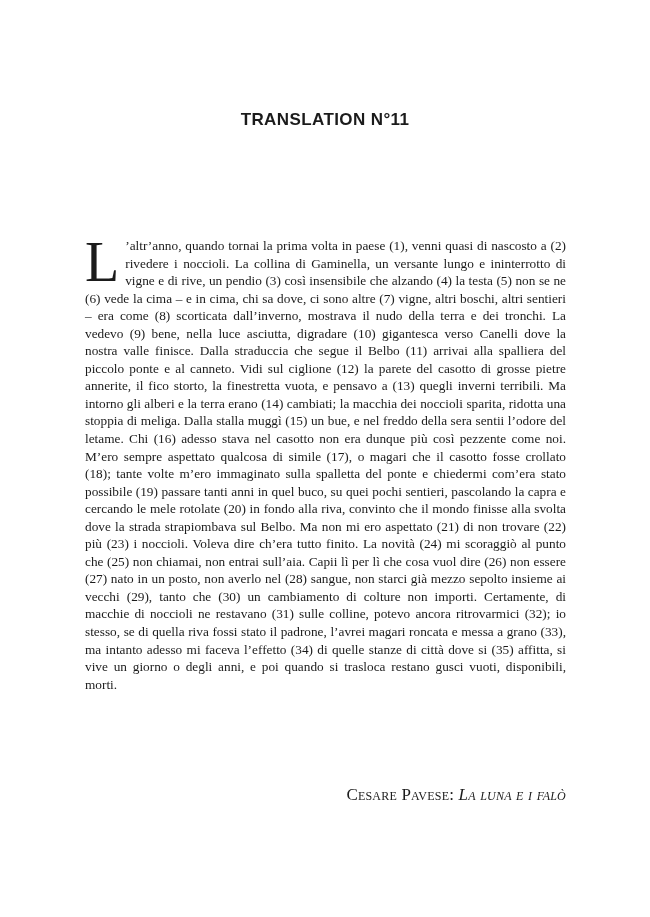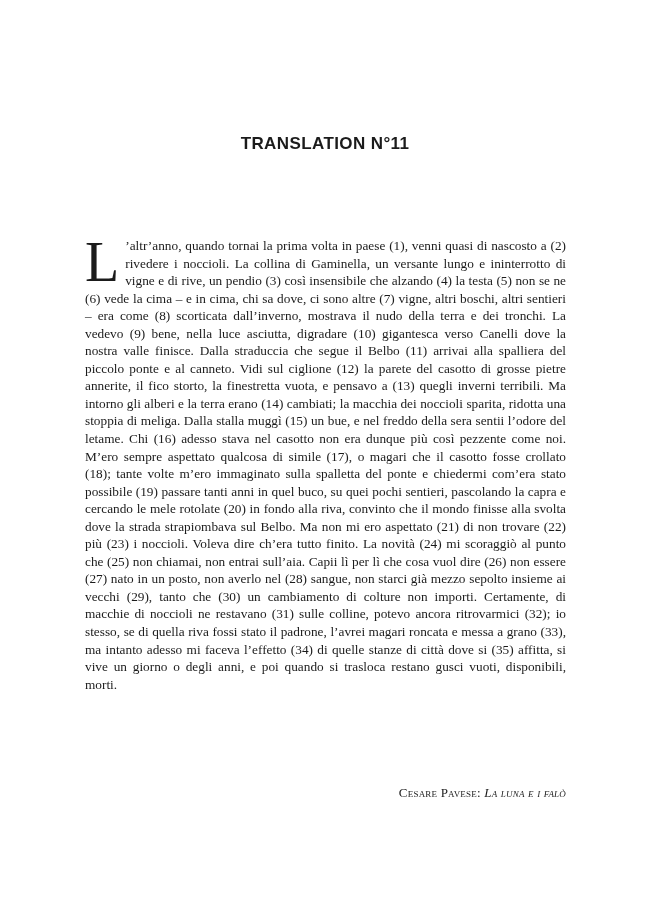--- a/index.html
+++ b/index.html
@@ -12,21 +12,21 @@
       width: 650px;
       height: 917px;
       background: #ffffff;
       margin: 0 auto;
       font-family: "Liberation Serif", "DejaVu Serif", serif;
       color: #1b1b1b;
       overflow: hidden;
     }
     .title {
       position: absolute;
-      top: 134px;
+      top: 110px;
       left: 0;
       width: 100%;
       text-align: center;
       font-family: "Liberation Sans", "DejaVu Sans", sans-serif;
       font-weight: 700;
       font-size: 17px;
       letter-spacing: 0.4px;
     }
     .body-paragraph {
       position: absolute;
@@ -44,21 +44,21 @@
       font-size: 56px;
       line-height: 45px;
       padding: 3px 6px 0 0;
     }
     .attribution {
       position: absolute;
       top: 785px;
       left: 85px;
       width: 481px;
       text-align: right;
-      font-size: 13px;
+      font-size: 17px;
       letter-spacing: 0.2px;
     }
     .attribution .author {
       font-variant: small-caps;
     }
     .attribution .work {
       font-variant: small-caps;
       font-style: italic;
     }
   </style>

